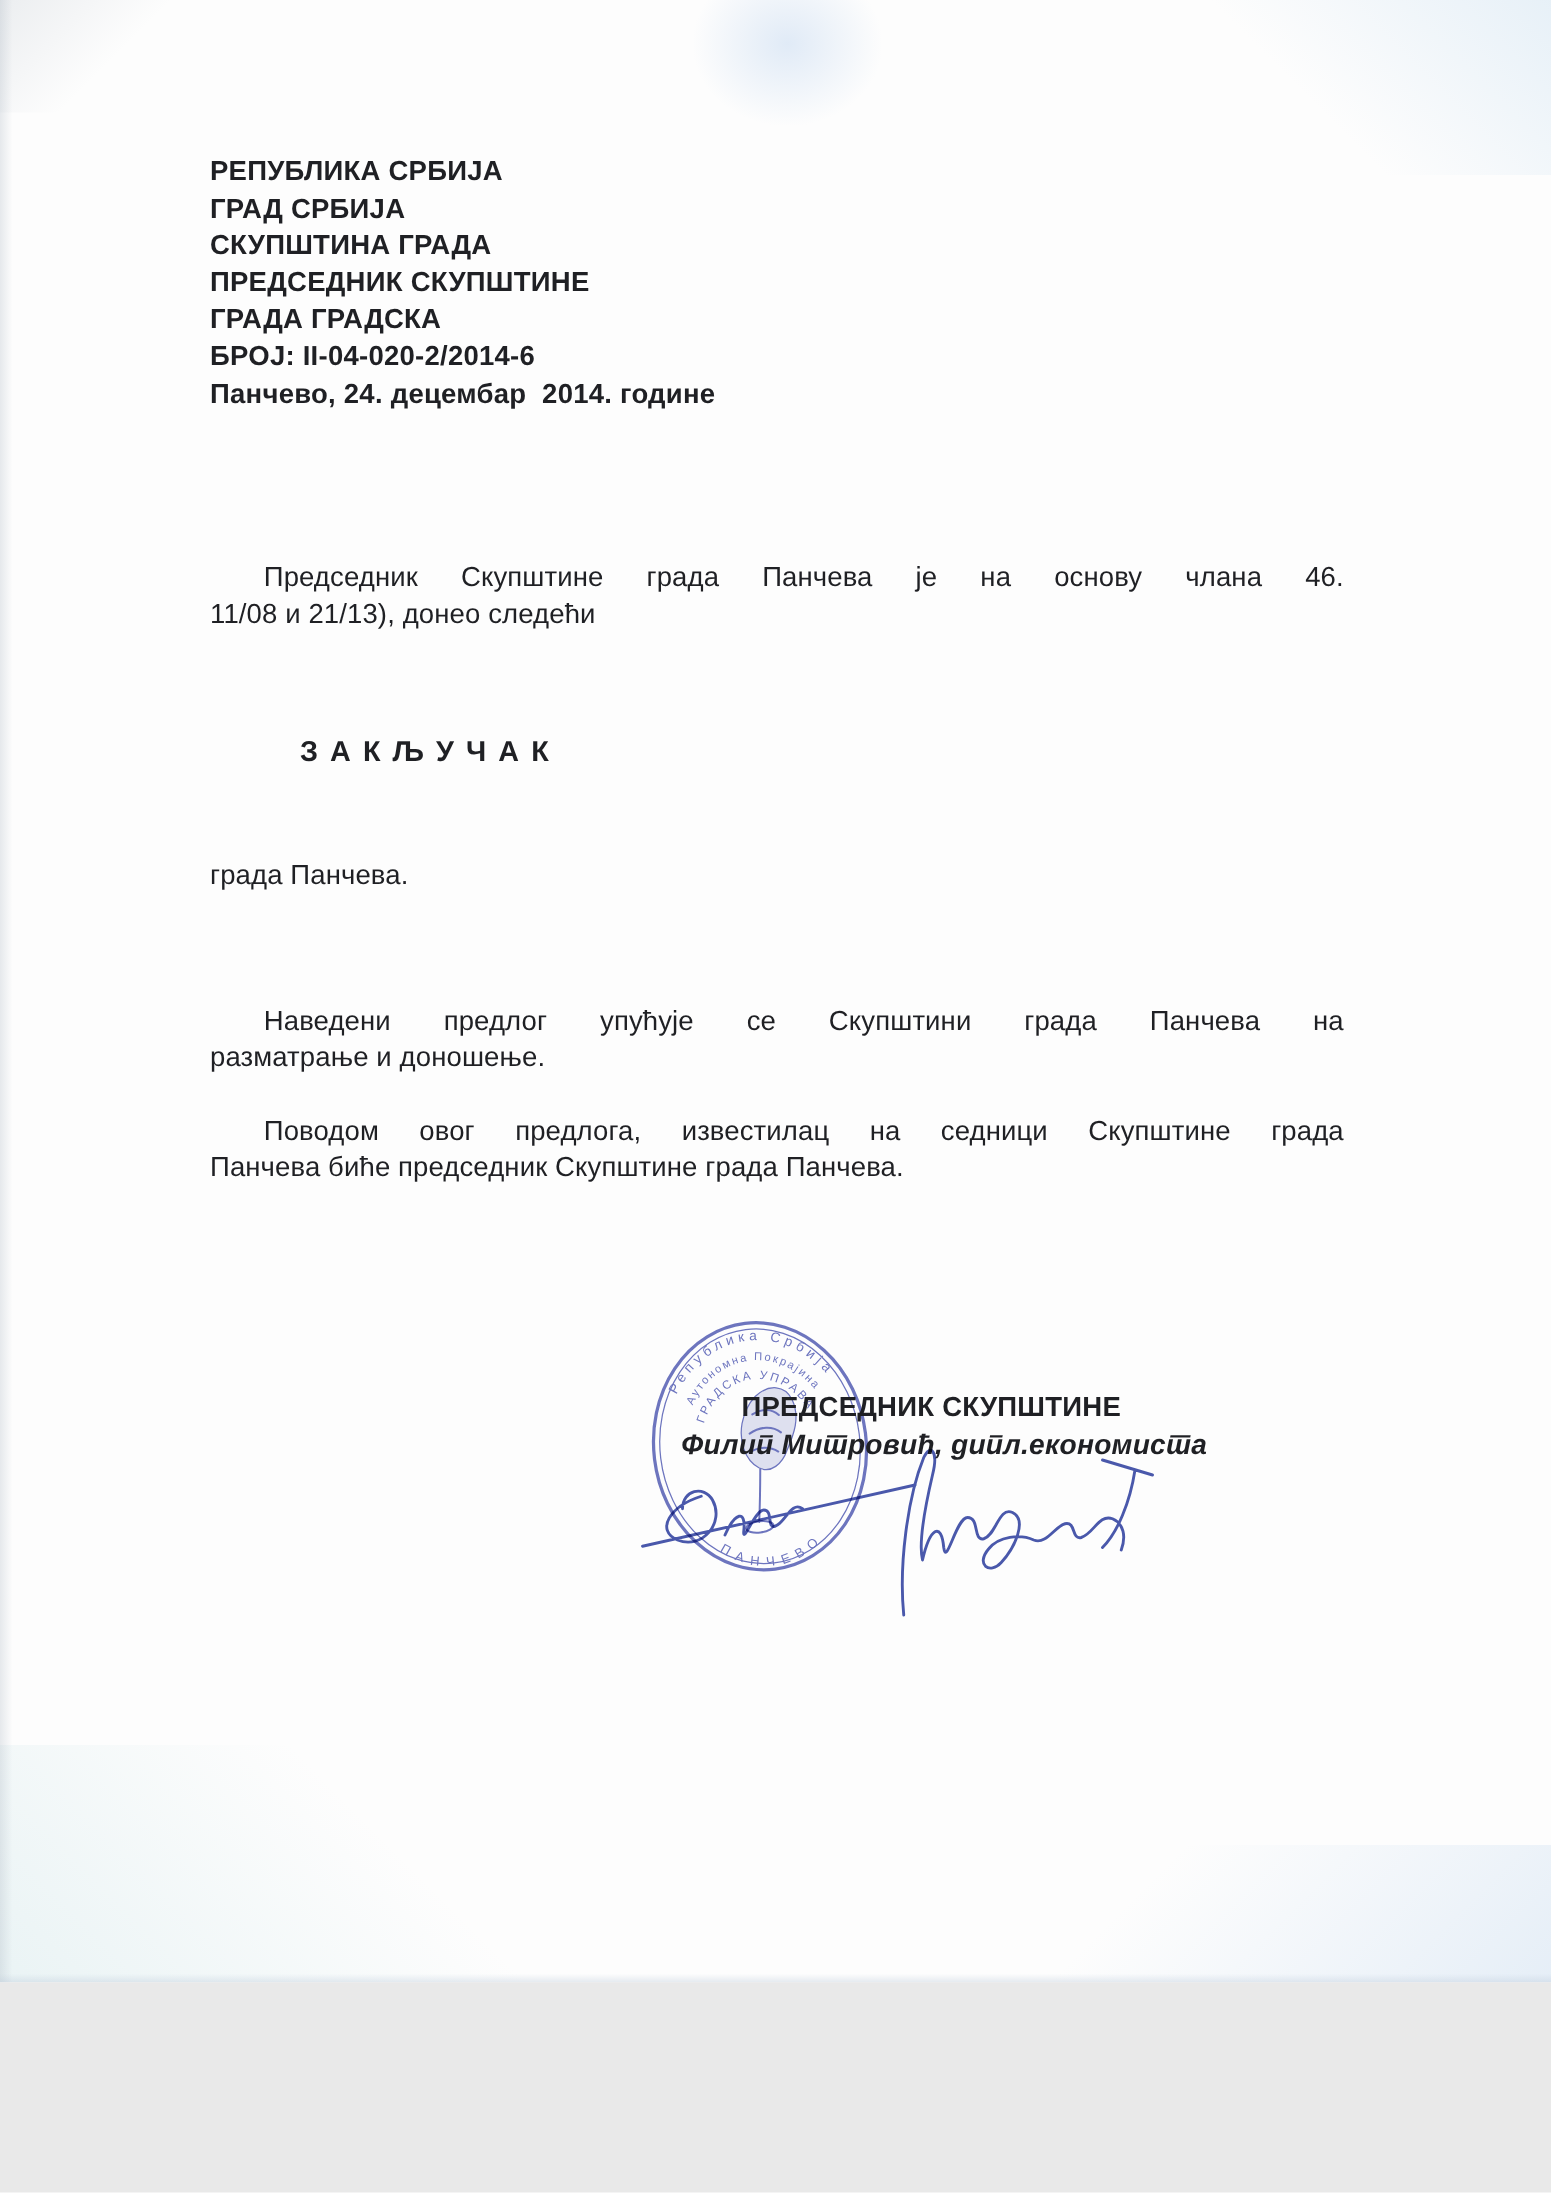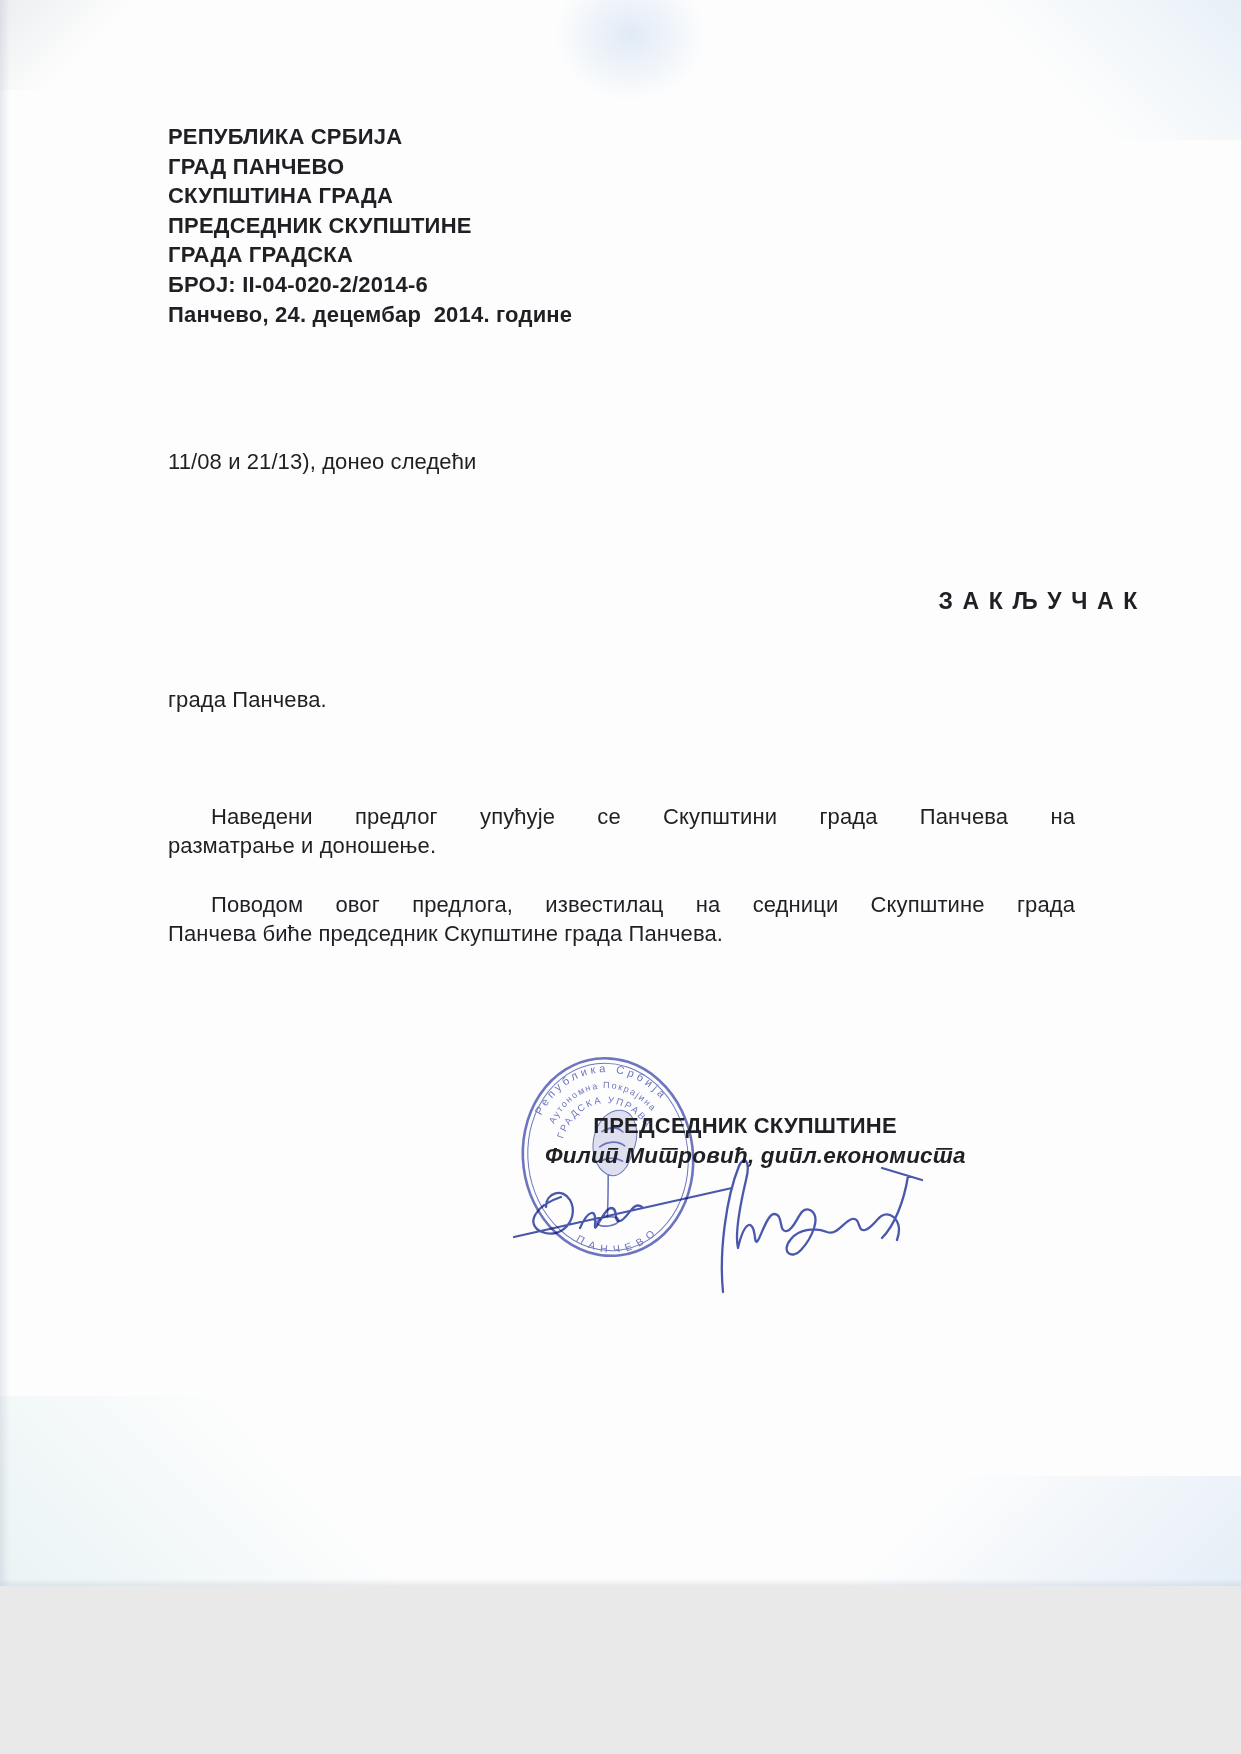--- a/index.html
+++ b/index.html
@@ -46,21 +46,21 @@
   
   .para{position:absolute;left:168px;width:907px;font-size:22px;line-height:29px;letter-spacing:.1px;}
   .para .ln{text-align:justify;}
   .para .ln.just{text-align-last:justify;}
   .para .ln.first{text-indent:43px;}
   .para .ln.last{text-align-last:left;}
   .p-intro{top:447px;}
   .p-1{top:685px;}
   .p-2{top:802px;}
   .p-3{top:890px;}
-  .doc-heading-wrap{position:absolute;left:168px;top:588px;width:907px;text-align:right;}
+  .doc-heading-wrap{position:absolute;left:168px;top:588px;width:907px;text-align:left;}
   .doc-heading-wrap .doc-heading-text{
     display:inline-block;font-weight:bold;font-size:23px;letter-spacing:.42em;
     transform:translateX(72px);
   }
 
   
   .sig-block{position:absolute;left:545px;top:1111px;width:400px;z-index:3;}
   .sig-title{font-weight:bold;font-size:22px;line-height:30px;text-align:center;letter-spacing:.2px;}
   .sig-name{font-weight:bold;font-style:italic;font-size:22.5px;line-height:30px;white-space:nowrap;letter-spacing:.2px;}
 
@@ -84,29 +84,30 @@
   <div class="artifact tint-top-center"></div>
   <div class="artifact tint-top-right"></div>
   <div class="artifact tint-bottom-left"></div>
   <div class="artifact tint-bottom-right"></div>
   <div class="artifact corner-tl"></div>
   <div class="artifact edge-left"></div>
   <div class="artifact edge-bottom"></div>
 
   <header class="letterhead">
     <div class="lh-line">РЕПУБЛИКА СРБИЈА</div>
-    <div class="lh-line">ГРАД ПАНЧЕВО</div>
+    <div class="lh-line">ГРАД СРБИЈА</div>
     <div class="lh-line">СКУПШТИНА ГРАДА</div>
     <div class="lh-line">ПРЕДСЕДНИК СКУПШТИНЕ</div>
     <div class="lh-line">ГРАДА ГРАДСКА</div>
     <div class="lh-line">БРОЈ: II-04-020-2/2014-6</div>
     <div class="lh-line">Панчево, 24. децембар  2014. године</div>
   </header>
 
   <div class="para p-intro">
+    <div class="ln first just">Председник Скупштине града Панчева је на основу члана 46.</div>
     <div class="ln last">11/08 и 21/13), донео следећи</div>
   </div>
 
   <div class="doc-heading-wrap">
     <span class="doc-heading-text">ЗАКЉУЧАК</span>
   </div>
 
   <div class="para p-1">
     <div class="ln last">града Панчева.</div>
   </div>

